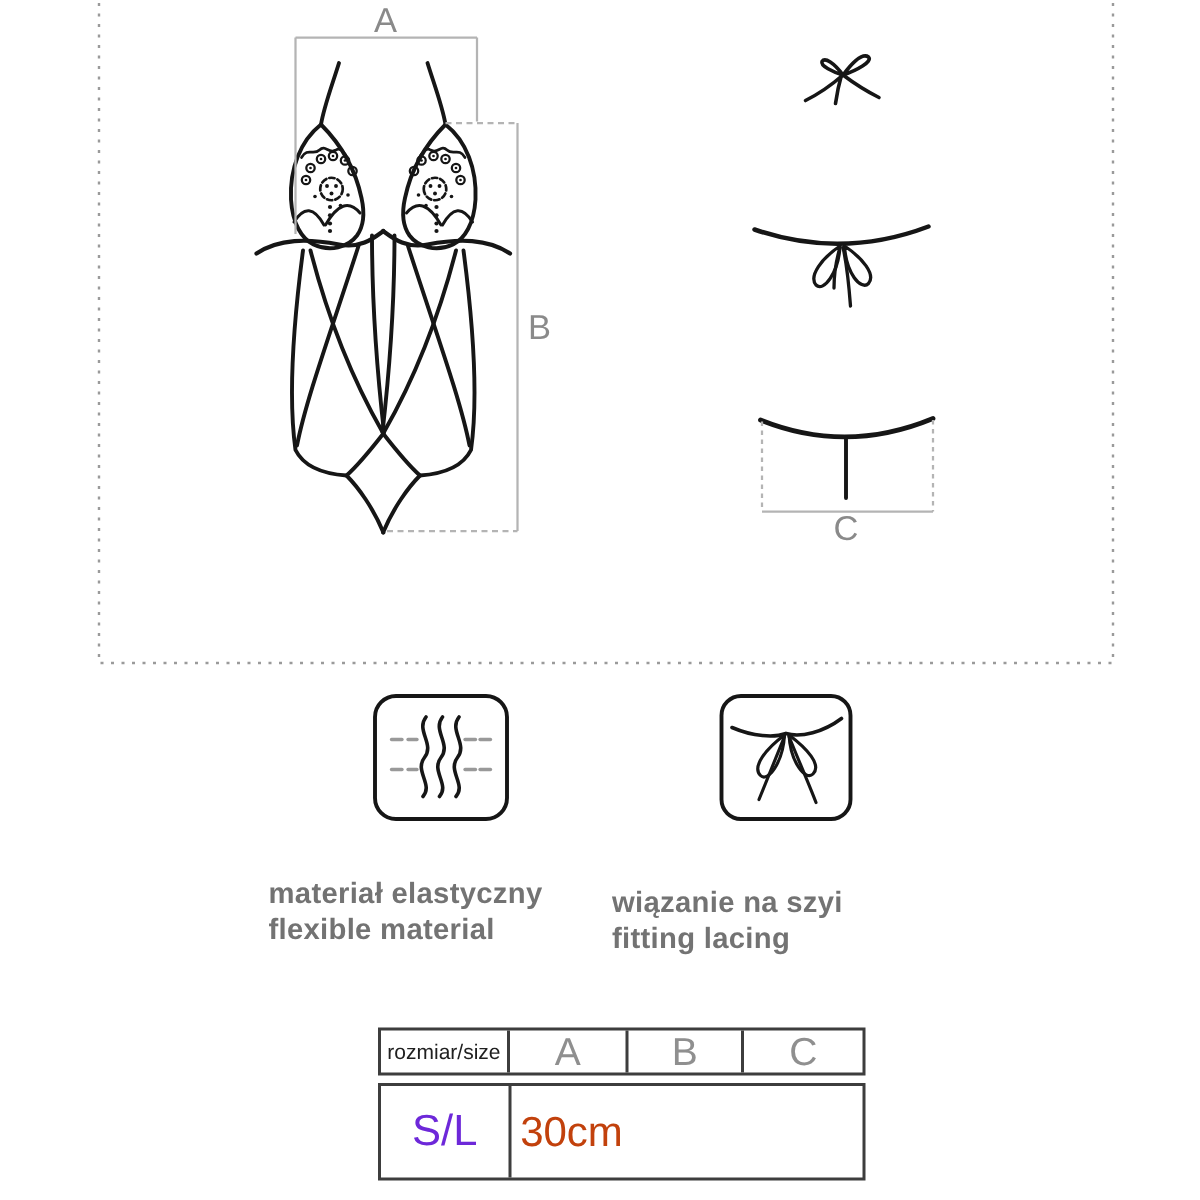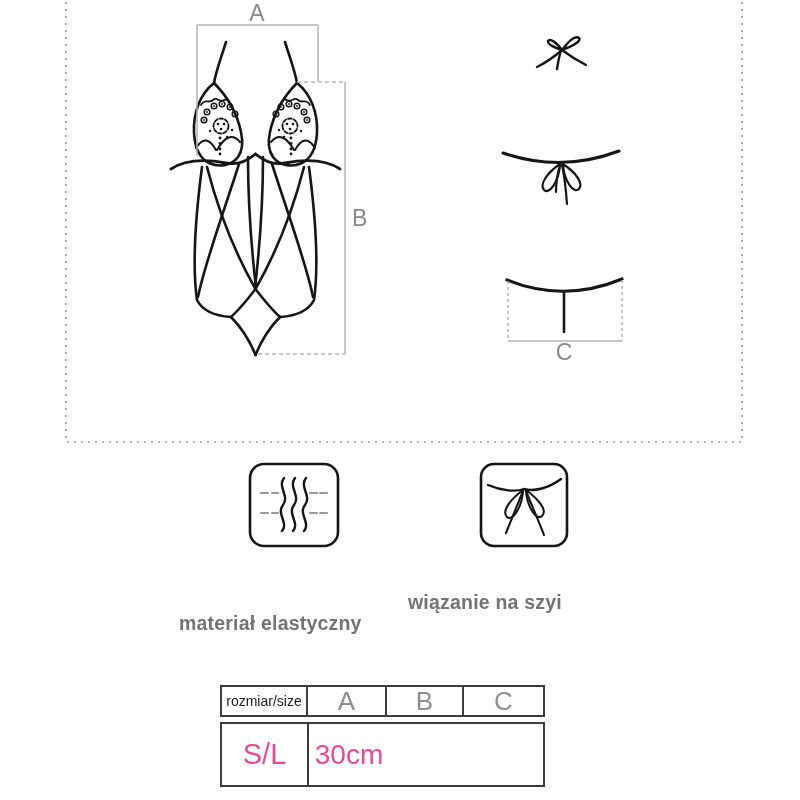--- a/index.html
+++ b/index.html
@@ -5,36 +5,36 @@
   html,body{margin:0;padding:0;background:#fff;}
   .canvas{
     position:relative;width:800px;height:800px;background:#ffffff;overflow:hidden;
     font-family:"Liberation Sans", sans-serif;color:#161616;
   }
   svg{position:absolute;left:0;top:0;}
   .caption{
     position:absolute;font-weight:600;
     font-size:19.5px;line-height:23.5px;color:#737373;letter-spacing:.2px;margin-top:36px;
   }
-  .cap-left{left:179px;top:576px;width:230px;}
+  .cap-left{left:179px;top:549px;width:230px;}
   .cap-right{left:408px;top:555px;width:230px;}
-  .size-table{position:absolute;left:220px;top:685px;width:325px;}
+  .size-table{position:absolute;left:252px;top:685px;width:325px;}
   .t-row{display:flex;border:2px solid #3d3d3d;box-sizing:border-box;background:#fff;}
   .t-head{height:32px;margin-bottom:5px;}
   .t-body{height:65px;}
   .t-cell{
     display:flex;align-items:center;justify-content:center;
     box-sizing:border-box;border-right:2px solid #3d3d3d;overflow:hidden;
   }
   .t-cell:last-child{border-right:none;}
   .c1{width:87px;}.c2{width:80px;}.c3{width:78px;}.c4{width:80px;}
   .t-head .c1{font-size:14px;color:#202020;}
   .t-head .letter{font-size:26px;color:#8f8f8f;}
-  .t-body .c1{font-size:29px;color:#ec4899;}
-  .t-body .val{font-size:28px;color:#ec4899;}
+  .t-body .c1{font-size:29px;color:#6d28d9;}
+  .t-body .val{font-size:28px;color:#c2410c;}
   .dim-label{font-size:23px;fill:#8a8a8a;font-family:"Liberation Sans",sans-serif;}
 </style>
 </head>
 <body>
 
 <div class="canvas">
 
   <svg width="800" height="800" viewBox="0 0 800 800">
 
     <rect x="66" y="-8" width="676" height="450" fill="none" stroke="#9a9a9a" stroke-width="1.6" stroke-dasharray="2 5"></rect>
@@ -160,23 +160,25 @@
       <path d="M 488,485 C 502,491 516,492 524,489 C 534,492 549,488 561,479" stroke-width="2.4"></path>
       <path d="M 523,490 C 511,499 501,511 507,517 C 512,522 522,508 523,490" stroke-width="2.1"></path>
       <path d="M 526,490 C 538,499 548,510 542,516 C 537,521 527,508 526,490" stroke-width="2.1"></path>
       <path d="M 523,491 C 517,506 511,521 506,533" stroke-width="2.1"></path>
       <path d="M 526,491 C 532,506 539,522 544,535" stroke-width="2.1"></path>
     </g>
   </svg>
 
   <div class="caption cap-left">
     <div>materiał elastyczny</div>
+    <div>flexible material</div>
   </div>
   <div class="caption cap-right">
     <div>wiązanie na szyi</div>
+    <div>fitting lacing</div>
   </div>
 
   <div class="size-table">
     <div class="t-row t-head">
       <div class="t-cell c1">rozmiar/size</div>
       <div class="t-cell c2 letter">A</div>
       <div class="t-cell c3 letter">B</div>
       <div class="t-cell c4 letter">C</div>
     </div>
     <div class="t-row t-body">

